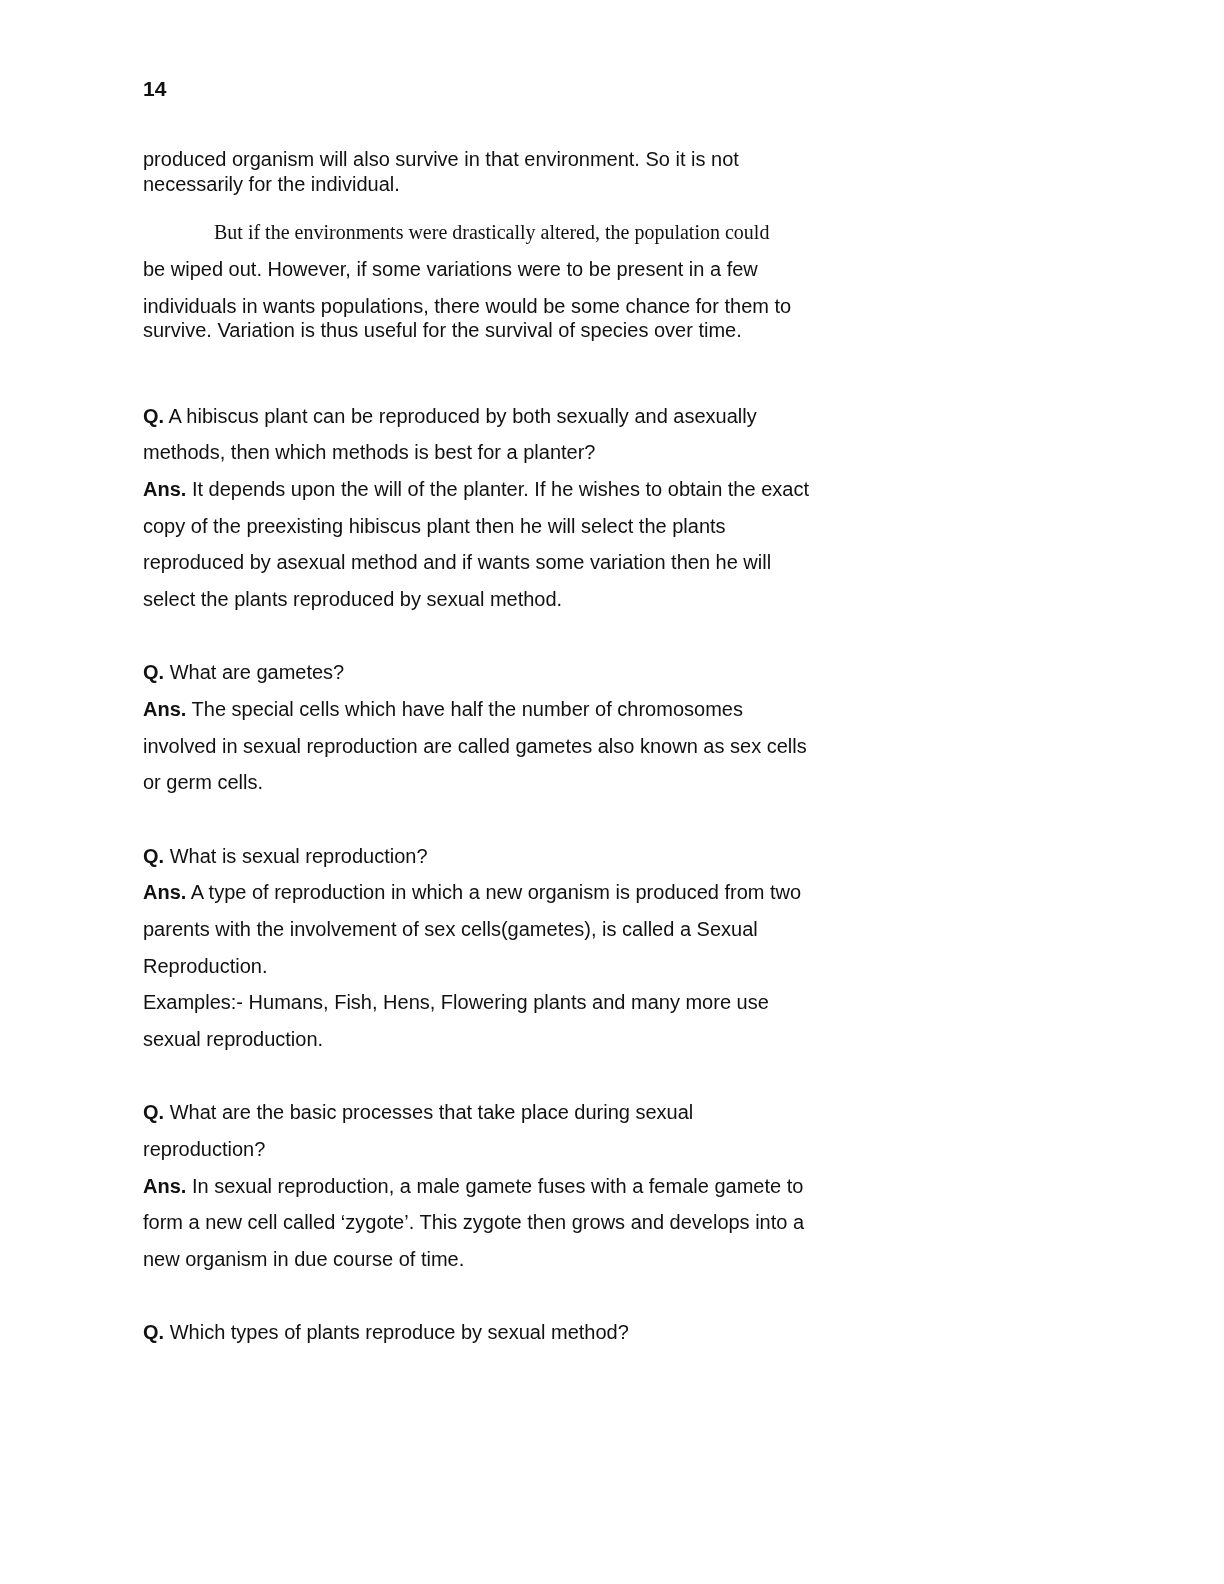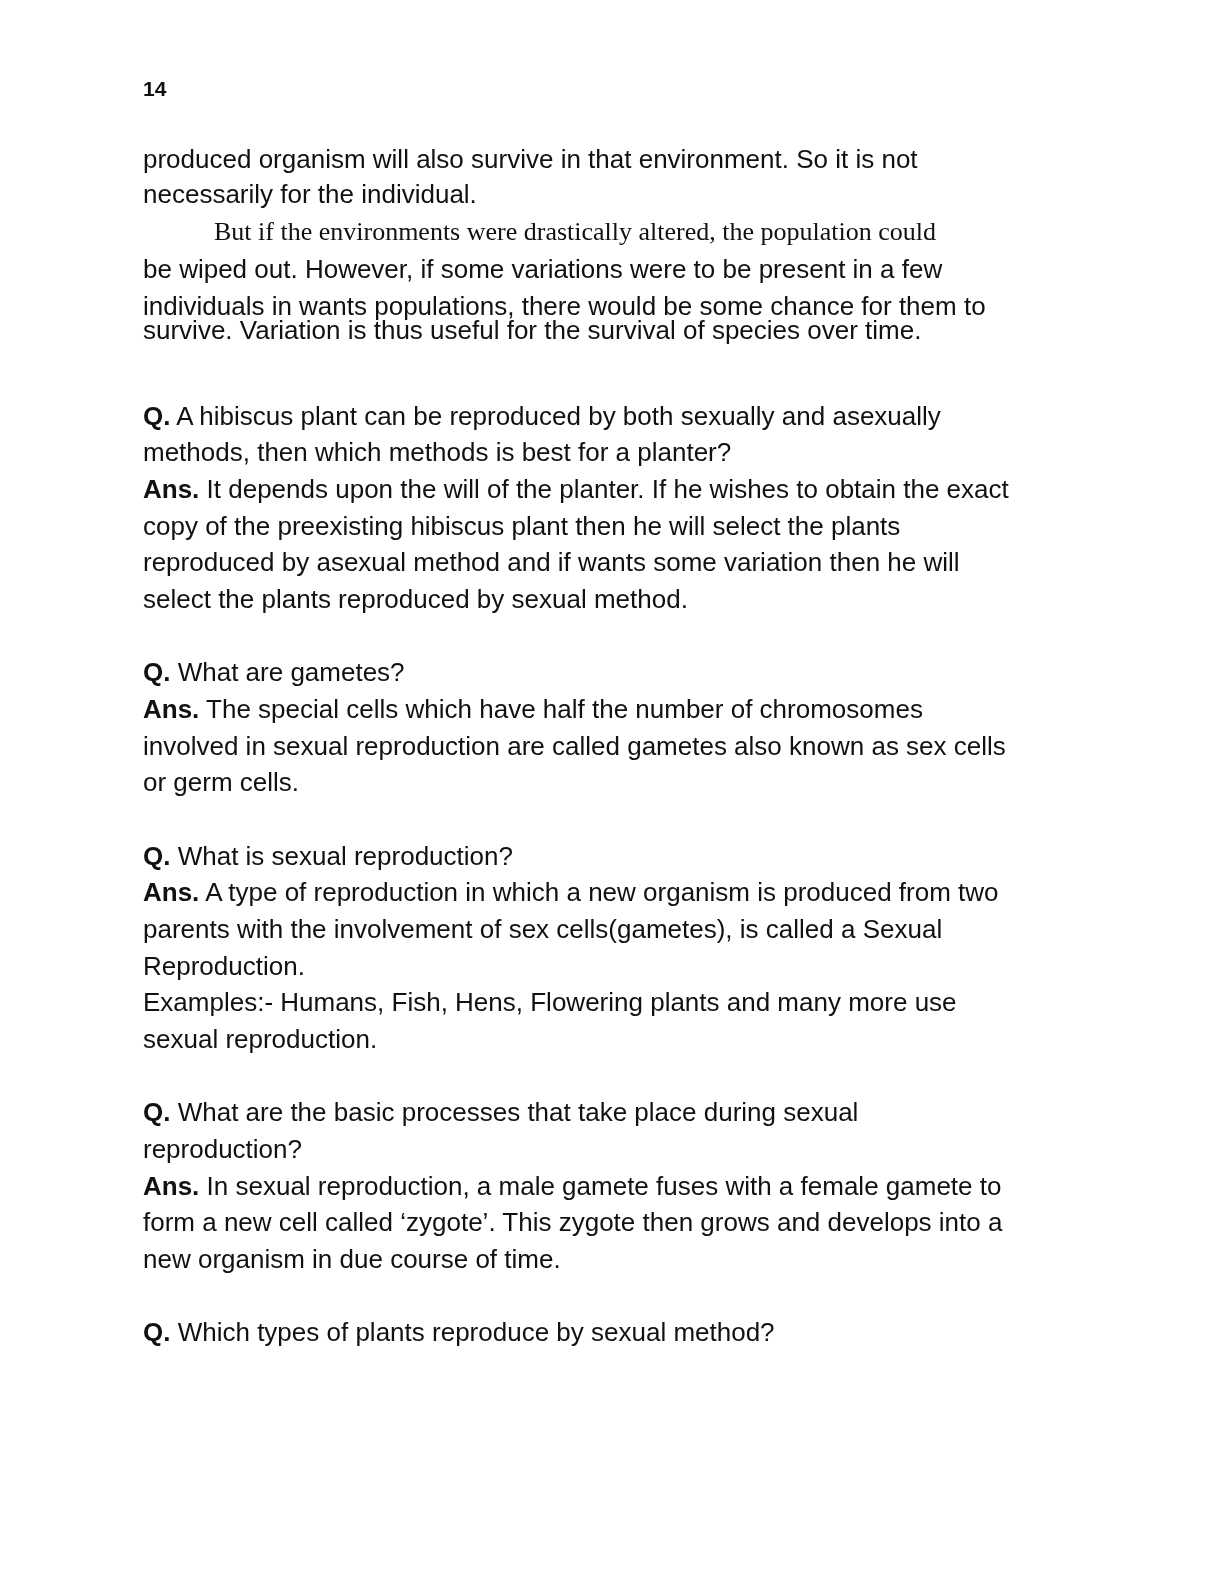--- a/index.html
+++ b/index.html
@@ -19,42 +19,42 @@
       position: absolute;
       left: 143px;
       top: 72px;
       font-size: 21px;
       font-weight: bold;
       line-height: 34px;
     }
     .line {
       position: absolute;
       left: 143px;
-      font-size: 26px;
+      font-size: 20px;
       line-height: 34px;
       white-space: nowrap;
     }
     .line.indent {
       left: 214px;
       font-family: Liberation Serif, serif;
     }
     .bold {
       font-weight: bold;
     }
   </style>
 </head>
 <body>
 
 <div>
 
   <div class="page-number">14</div>
 
   <div>
     <div class="line" style="top:142px">produced organism will also survive in that environment. So it is not</div>
-    <div class="line" style="top:177px">necessarily for the individual.</div>
+    <div class="line" style="top:167px">necessarily for the individual.</div>
     <div class="line indent" style="top:215px">But if the environments were drastically altered, the population could</div>
     <div class="line" style="top:252px">be wiped out. However, if some variations were to be present in a few</div>
     <div class="line" style="top:289px">individuals in wants populations, there would be some chance for them to</div>
     <div class="line" style="top:313px">survive. Variation is thus useful for the survival of species over time.</div>
   </div>
 
   <div>
     <div class="line" style="top:399px"><span class="bold">Q.</span><span> A hibiscus plant can be reproduced by both sexually and asexually</span></div>
     <div class="line" style="top:435px">methods, then which methods is best for a planter?</div>
     <div class="line" style="top:472px"><span class="bold">Ans.</span><span> It depends upon the will of the planter. If he wishes to obtain the exact</span></div>

